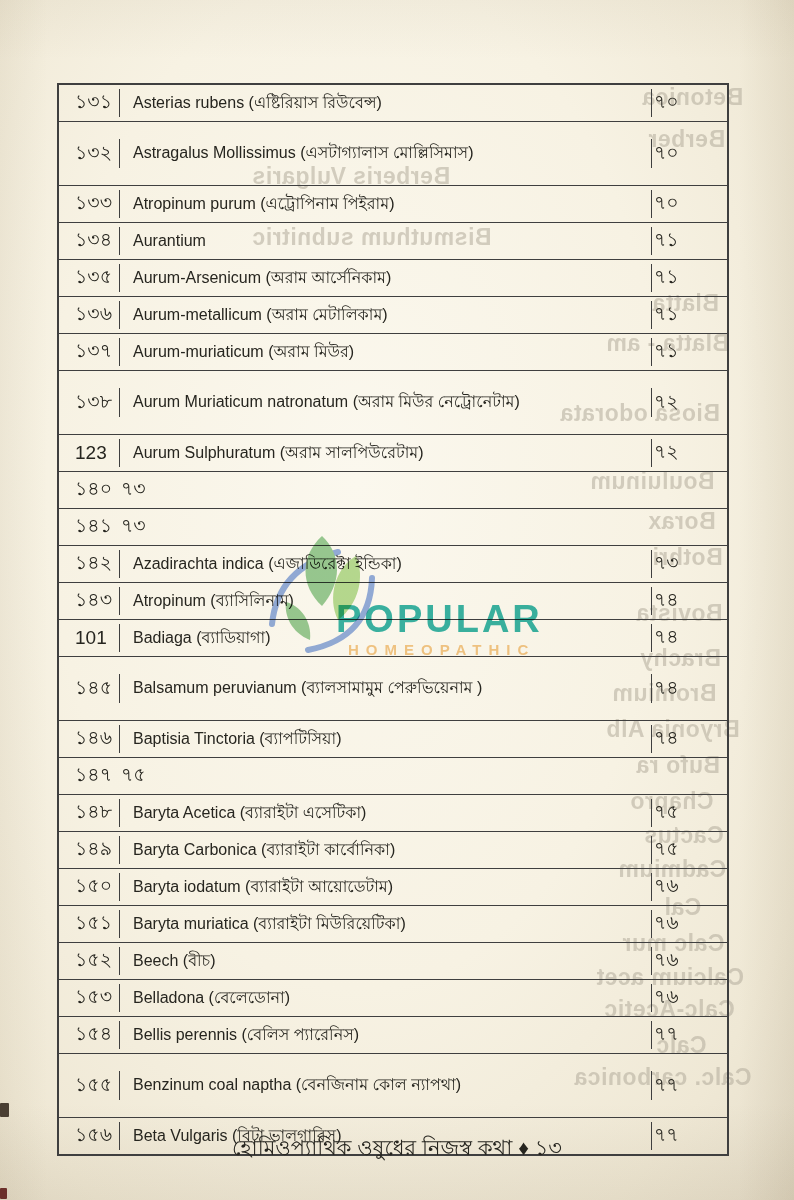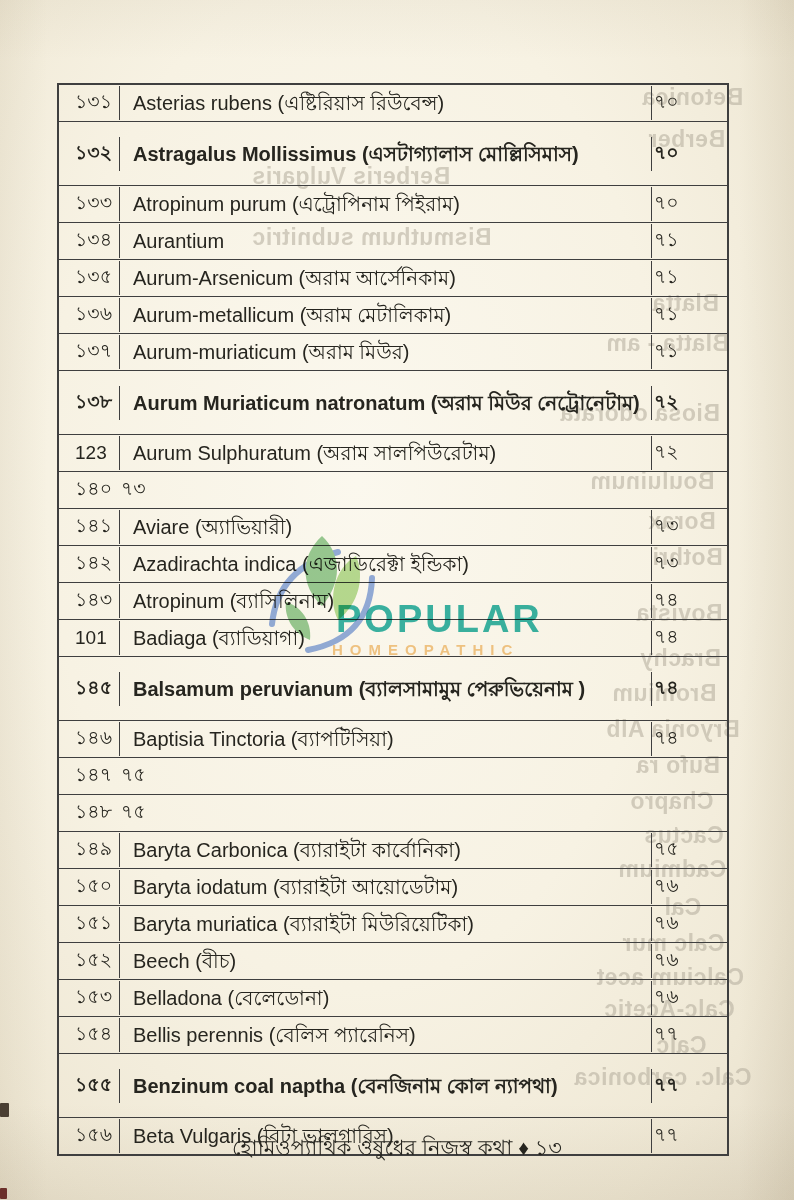--- a/index.html
+++ b/index.html
@@ -26,36 +26,36 @@
   
   .idx-table {
     position:absolute; left:57px; top:83px; width:672px; z-index:2;
     border:2px solid #3f3f3f; box-sizing:border-box;
   }
   .row {
     display:grid; grid-template-columns:60px 1fr 75px;
     border-bottom:1.6px solid #3f3f3f; min-height:34px; align-items:center;
   }
   .row:last-child { border-bottom:none; }
-  .row.tall { min-height:63px;font-weight:bold; }
+  .row.tall { min-height:63px; }
   .cell { box-sizing:border-box; color:#26251f; }
   .c-sl { text-align:right; font-size:19px; padding:2px 16px; }
   .c-name { border-left:1.6px solid #3f3f3f; border-right:1.6px solid #3f3f3f;
-            font-size:20px; line-height:1.3; padding:4px 8px 4px 13px; align-self:center; }
+            font-size:16px; line-height:1.3; padding:4px 8px 4px 13px; align-self:center; }
   .c-page { font-size:19px; padding:2px 2px; }
 
   
   .watermark { position:absolute; z-index:3; mix-blend-mode:multiply; pointer-events:none; }
   .wm-logo { left:260px; top:526px; opacity:0.55; }
   .wm-title {
     left:336px; top:598px; font-size:38px; font-weight:800; letter-spacing:3px;
     opacity:0.85; white-space:nowrap;
   }
   .wm-subtitle {
-    left:332px; top:641px; font-size:15px; font-weight:700; letter-spacing:7px;
+    left:348px; top:641px; font-size:15px; font-weight:700; letter-spacing:7px;
     opacity:0.6; white-space:nowrap;
   }
 
   .footer {
     position:absolute; left:0; top:1132px; width:100%; text-align:center;
     font-size:21px; color:#26251f; z-index:2;
   }
 
   .speck { position:absolute; z-index:4; border-radius:1px; }
 </style>
@@ -136,21 +136,20 @@
         <div class="cell c-sl">123</div>
         <div class="cell c-name">Aurum Sulphuratum (অরাম সালপিউরেটাম)</div>
         <div class="cell c-page">৭২</div>
       </div>
       <div class="row">
         <div class="cell c-sl">১৪০</div>
         <div class="cell c-page">৭৩</div>
       </div>
       <div class="row">
         <div class="cell c-sl">১৪১</div>
-        <div class="cell c-name">Aviare (অ্যাভিয়ারী)</div>
         <div class="cell c-page">৭৩</div>
       </div>
       <div class="row">
         <div class="cell c-sl">১৪২</div>
         <div class="cell c-name">Azadirachta indica (এজাডিরেক্টা ইন্ডিকা)</div>
         <div class="cell c-page">৭৩</div>
       </div>
       <div class="row">
         <div class="cell c-sl">১৪৩</div>
         <div class="cell c-name">Atropinum (ব্যাসিলিনাম)</div>
@@ -170,20 +169,21 @@
         <div class="cell c-sl">১৪৬</div>
         <div class="cell c-name">Baptisia Tinctoria (ব্যাপটিসিয়া)</div>
         <div class="cell c-page">৭৪</div>
       </div>
       <div class="row">
         <div class="cell c-sl">১৪৭</div>
         <div class="cell c-page">৭৫</div>
       </div>
       <div class="row">
         <div class="cell c-sl">১৪৮</div>
+        <div class="cell c-name">Baryta Acetica (ব্যারাইটা এসেটিকা)</div>
         <div class="cell c-page">৭৫</div>
       </div>
       <div class="row">
         <div class="cell c-sl">১৪৯</div>
         <div class="cell c-name">Baryta Carbonica (ব্যারাইটা কার্বোনিকা)</div>
         <div class="cell c-page">৭৫</div>
       </div>
       <div class="row">
         <div class="cell c-sl">১৫০</div>
         <div class="cell c-name">Baryta iodatum (ব্যারাইটা আয়োডেটাম)</div>

